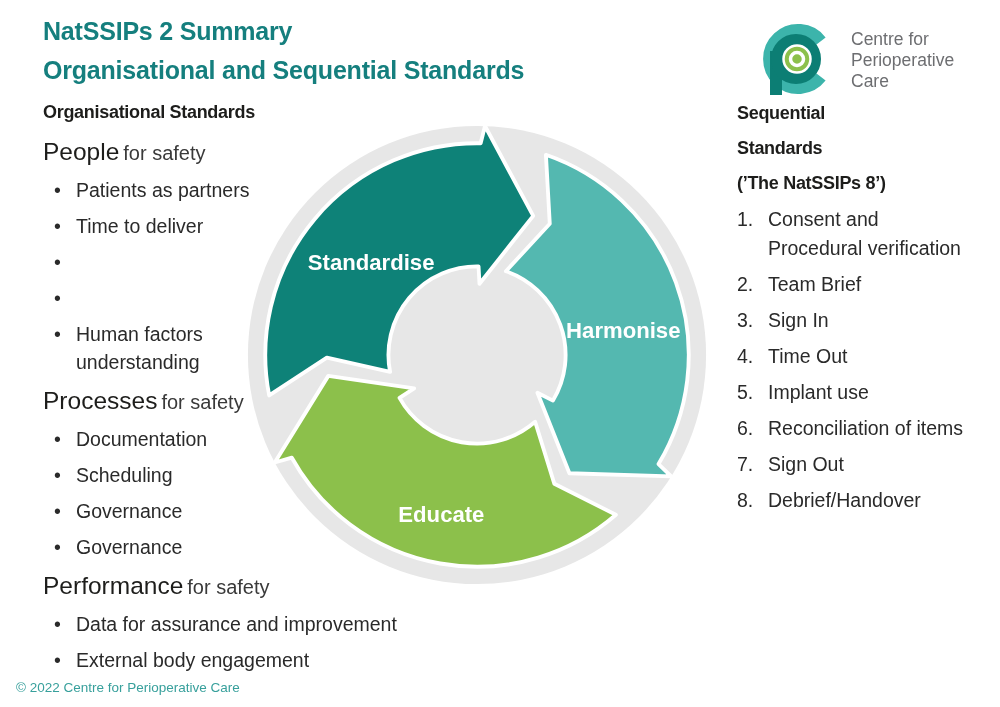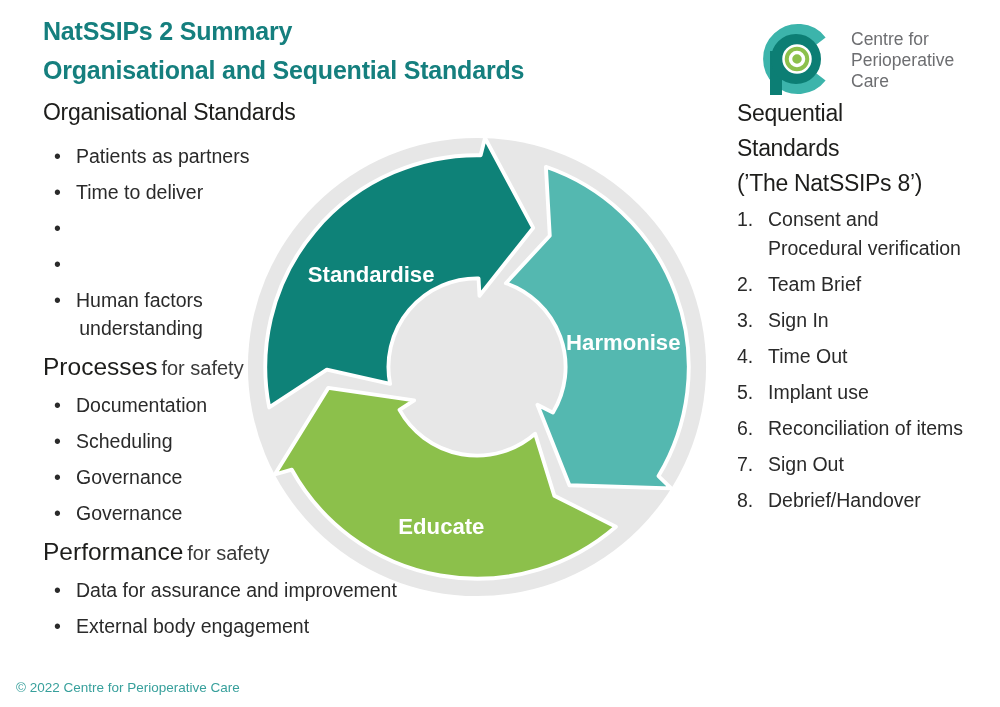--- a/index.html
+++ b/index.html
@@ -16,39 +16,39 @@
   
   .title-block { position:absolute; left:43px; top:12px; }
   .title-line { font-size:25px; font-weight:bold; color:#157f7e; line-height:39px; letter-spacing:-0.2px; }
 
   
   .logo { position:absolute; left:756px; top:21px; display:flex; align-items:center; }
   .logo-text { font-size:17.5px; color:#6d6e71; line-height:21px; margin-left:7px; }
 
   
   .left-col { position:absolute; left:43px; top:96px; width:420px; }
-  .col-heading { font-size:23px; font-weight:normal; letter-spacing:-0.3px; line-height:32px; }
+  .col-heading { font-size:18px; font-weight:bold; letter-spacing:-0.3px; line-height:32px; }
   .left-col .col-heading { margin-bottom:10px; }
   .sec-title { font-size:24.5px; font-weight:400; margin:7px 0 6px; color:#1d1d1b; }
   .sec-title .suffix { font-size:20px; font-weight:400; color:#3a3a3a; margin-left:4px; }
   ul.blist { list-style:none; }
   .blist li { display:flex; align-items:flex-start; font-size:19.5px; line-height:28px; padding:4px 0; color:#2a2a2a; }
   .blt { flex:none; width:22px; margin-left:11px; }
-  .btext { white-space:pre-line;text-align:right; }
+  .btext { white-space:pre-line; }
 
   
   .right-col { position:absolute; left:737px; top:96px; width:256px; }
   .right-col .col-heading { line-height:35px; }
   ol.nlist { list-style:none; }
   .nlist li { display:flex; align-items:flex-start; font-size:19.5px; line-height:29px; padding:3.5px 0; color:#2a2a2a; }
   .num { flex:none; width:31px; }
   .ntext { white-space:pre-line; }
 
   
-  .diagram { position:absolute; left:246px; top:136px; width:462px; height:462px; }
+  .diagram { position:absolute; left:246px; top:124px; width:462px; height:462px; }
   .cycle-label { font-size:23px; font-weight:600; fill:#ffffff; text-anchor:middle; }
   .arrow { stroke:#ffffff; stroke-width:4; stroke-linejoin:round; }
 
   
   .footer { position:absolute; left:16px; top:680px; font-size:13.5px; color:#38a09c; }
 </style>
 </head>
 <body>
 
 <div class="canvas">
@@ -71,20 +71,23 @@
     <div class="logo-text">
       <div>Centre for</div>
       <div>Perioperative Care</div>
     </div>
   </div>
 
   <div class="left-col">
     <div class="col-heading">Organisational Standards</div>
 
     <div>
+      <div class="sec-title">
+        <span>People</span><span class="suffix">for safety</span>
+      </div>
       <ul class="blist">
         <li>
             <span class="blt">•</span>
             <span class="btext">Patients as partners</span>
           </li>
         <li>
             <span class="blt">•</span>
             <span class="btext">Time to deliver</span>
           </li>
         <li>

